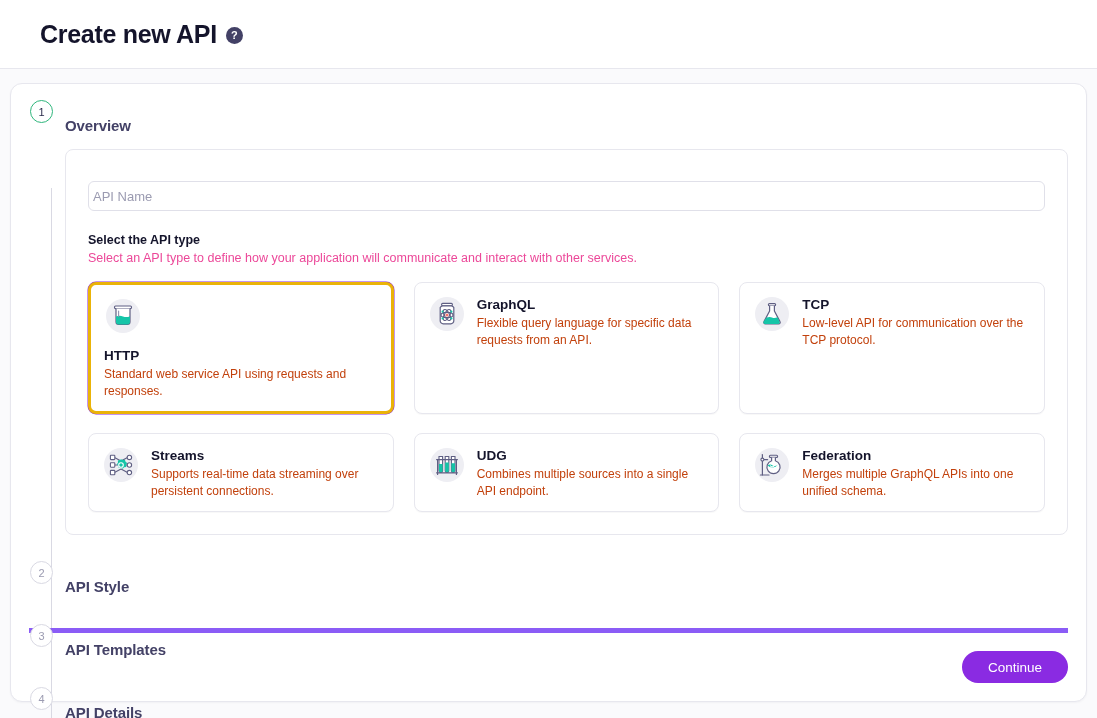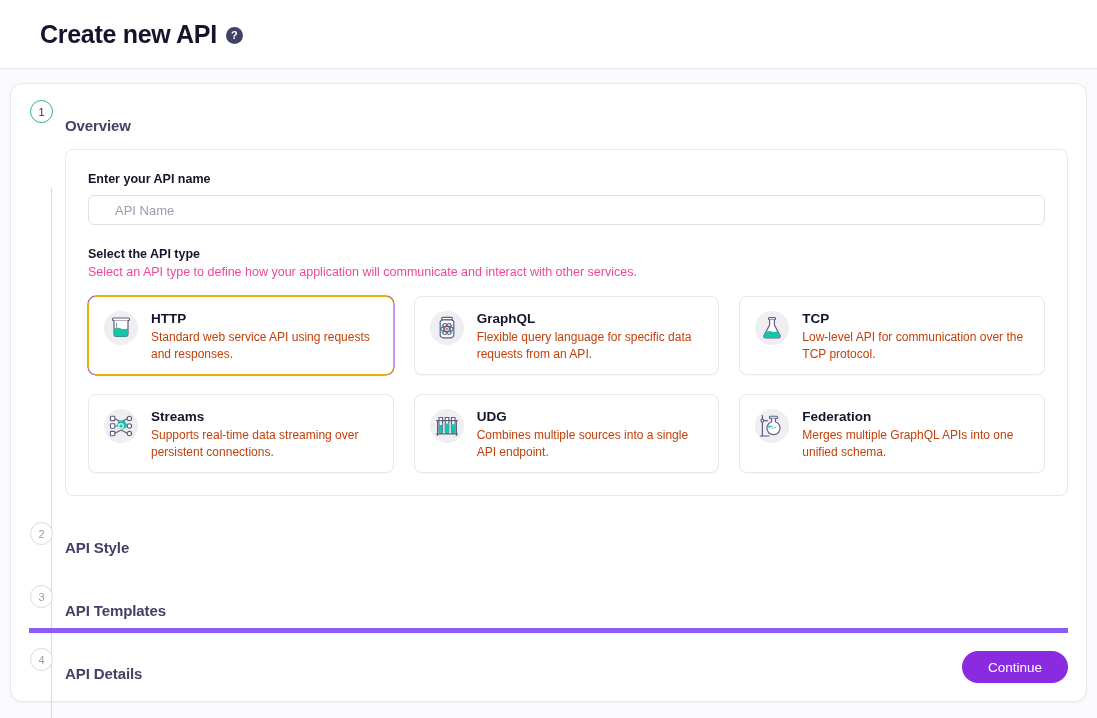--- a/index.html
+++ b/index.html
@@ -120,21 +120,21 @@
     font-weight: bold;
     color: #14142b;
     display: block;
   }
   .api-name-input {
     width: 100%;
     height: 30px;
     margin-top: 9px;
     border: 1px solid #e0e0e9;
     border-radius: 6px;
-    padding: 0 26px;
+    padding: 0 4px;
     font-size: 13px;
     font-family: "Liberation Sans", sans-serif;
     color: #14142b;
     outline: none;
     background: #ffffff;
   }
   .api-name-input::placeholder { color: #9b9bb1; }
 
   .section-label {
     font-size: 12.5px;
@@ -163,22 +163,23 @@
     padding: 12px 13px;
     display: flex;
     align-items: flex-start;
     gap: 11px;
     background: #ffffff;
     cursor: pointer;
     min-height: 70px;
     box-shadow: 0 1px 1px rgba(20,20,43,0.03);
   }
   .type-card.selected {
-    border: 1px solid #eab308;
+    border: 3px solid #eab308;
     box-shadow: 0 0 0 0.5px #8a2be2;
+    flex-direction: column;
   }
   .type-icon-wrap {
     width: 38px; height: 38px;
     flex: none;
     display: flex;
     align-items: center;
     justify-content: center;
   }
   .type-text { padding-top: 1px; }
   .type-name {
@@ -231,21 +232,20 @@
     <div class="steps">
       <div class="step-rail"></div>
 
       <div class="step-row">
         <div class="step-marker active">1</div>
         <div class="step-body">
           <div class="step-title active">Overview</div>
 
           <div class="panel">
 
-            <label class="field-label">Enter your API name</label>
             <input class="api-name-input" type="text" placeholder="API Name" style="">
 
             <label class="section-label">Select the API type</label>
             <span class="section-sub">Select an API type to define how your application will communicate and interact with other services.</span>
 
             <div class="type-grid">
 
               <div class="type-card selected">
                 <span class="type-icon-wrap">
                   <svg width="38" height="38" viewBox="0 0 38 38">

